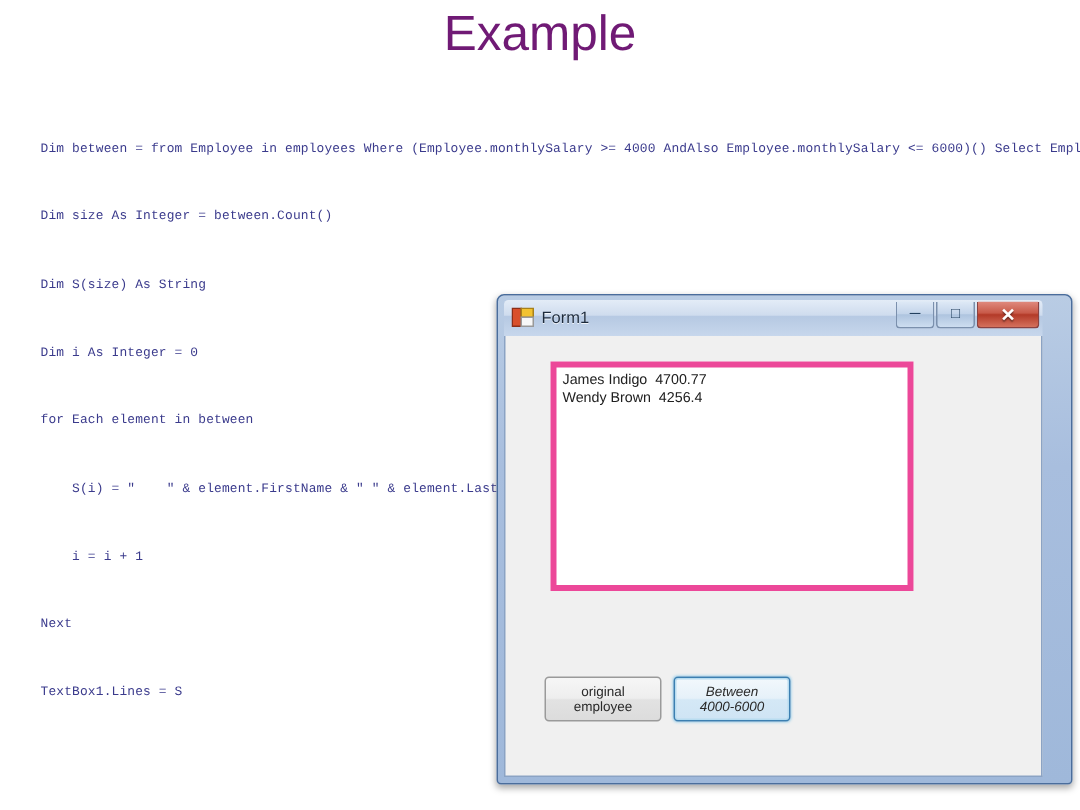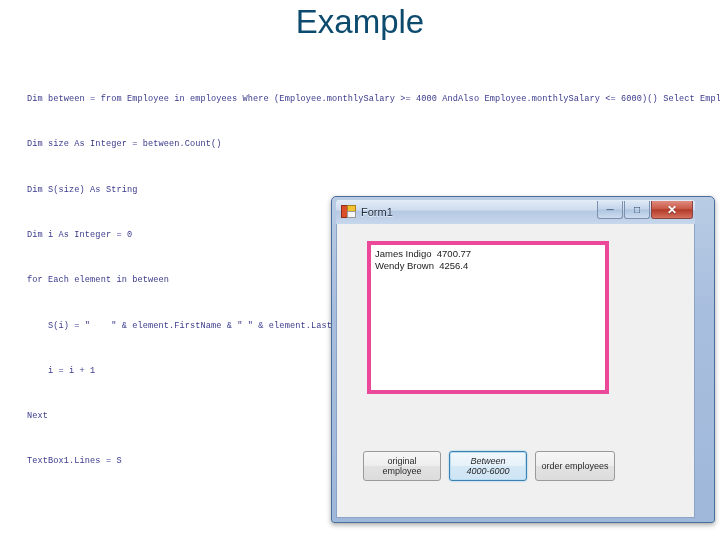--- a/index.html
+++ b/index.html
@@ -18,21 +18,21 @@
   
   #slide-title {
     position: absolute;
     top: 2px;
     left: 0;
     width: 720px;
     text-align: center;
     font-family: "Liberation Sans", sans-serif;
     font-size: 33px;
     font-weight: 400;
-    color: #0c4a6e;
+    color: #701a75;
     letter-spacing: 0px;
     line-height: 40px;
   }
 
   
   #code-block {
     position: absolute;
     top: 62px;
     left: 6px;
     width: 714px;
@@ -232,17 +232,16 @@
   <div id="form-client">
 
     <div id="output-textbox">James Indigo  4700.77
 Wendy Brown  4256.4</div>
 
     <div id="button-row">
       <div class="form-button" id="btn-original">original
 employee</div>
       <div class="form-button focused" id="btn-between">Between
 4000-6000</div>
-      <div class="form-button" id="btn-order">order employees</div>
     </div>
 
   </div>
 </div>
 
 </body></html>

